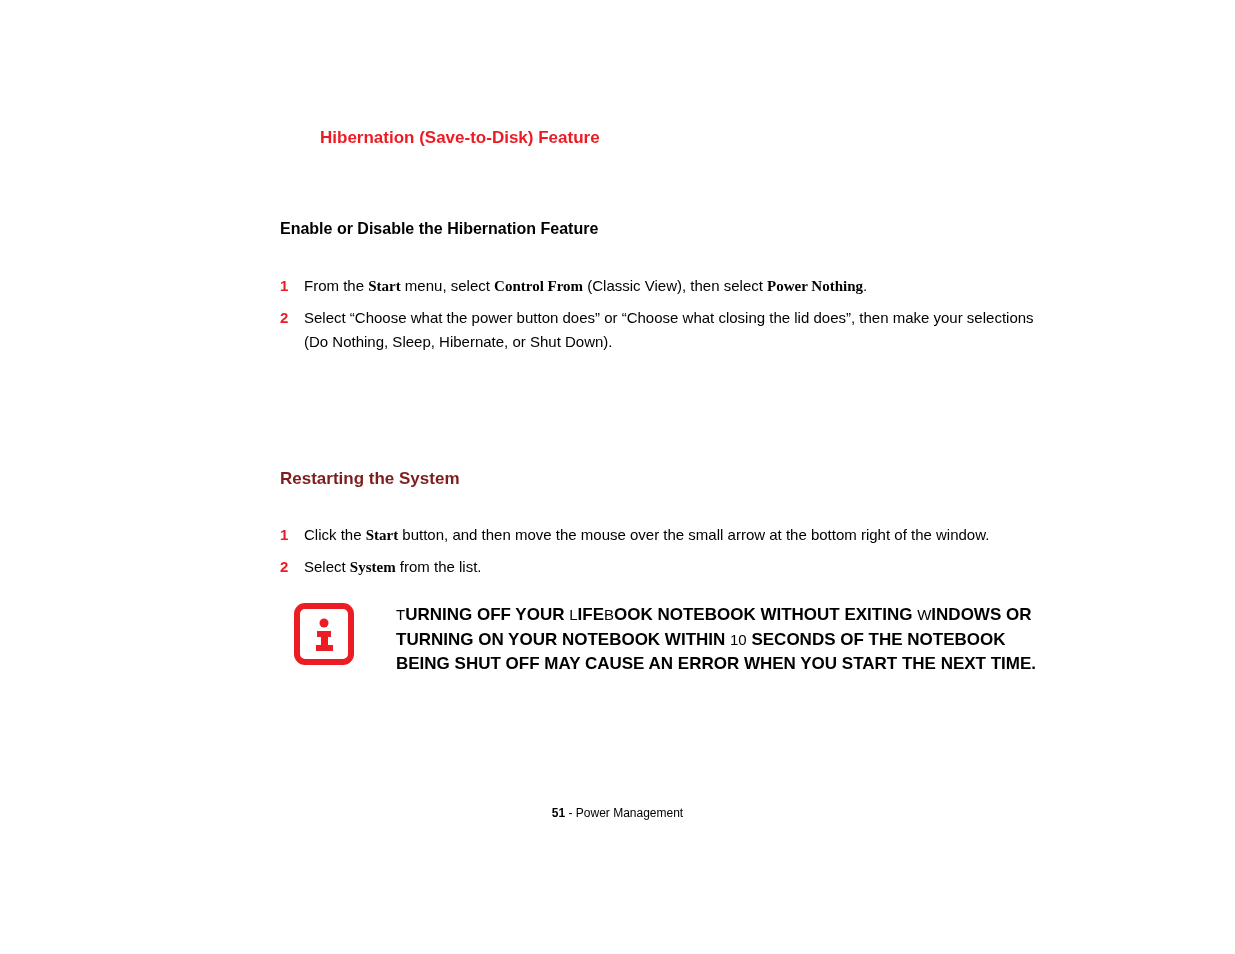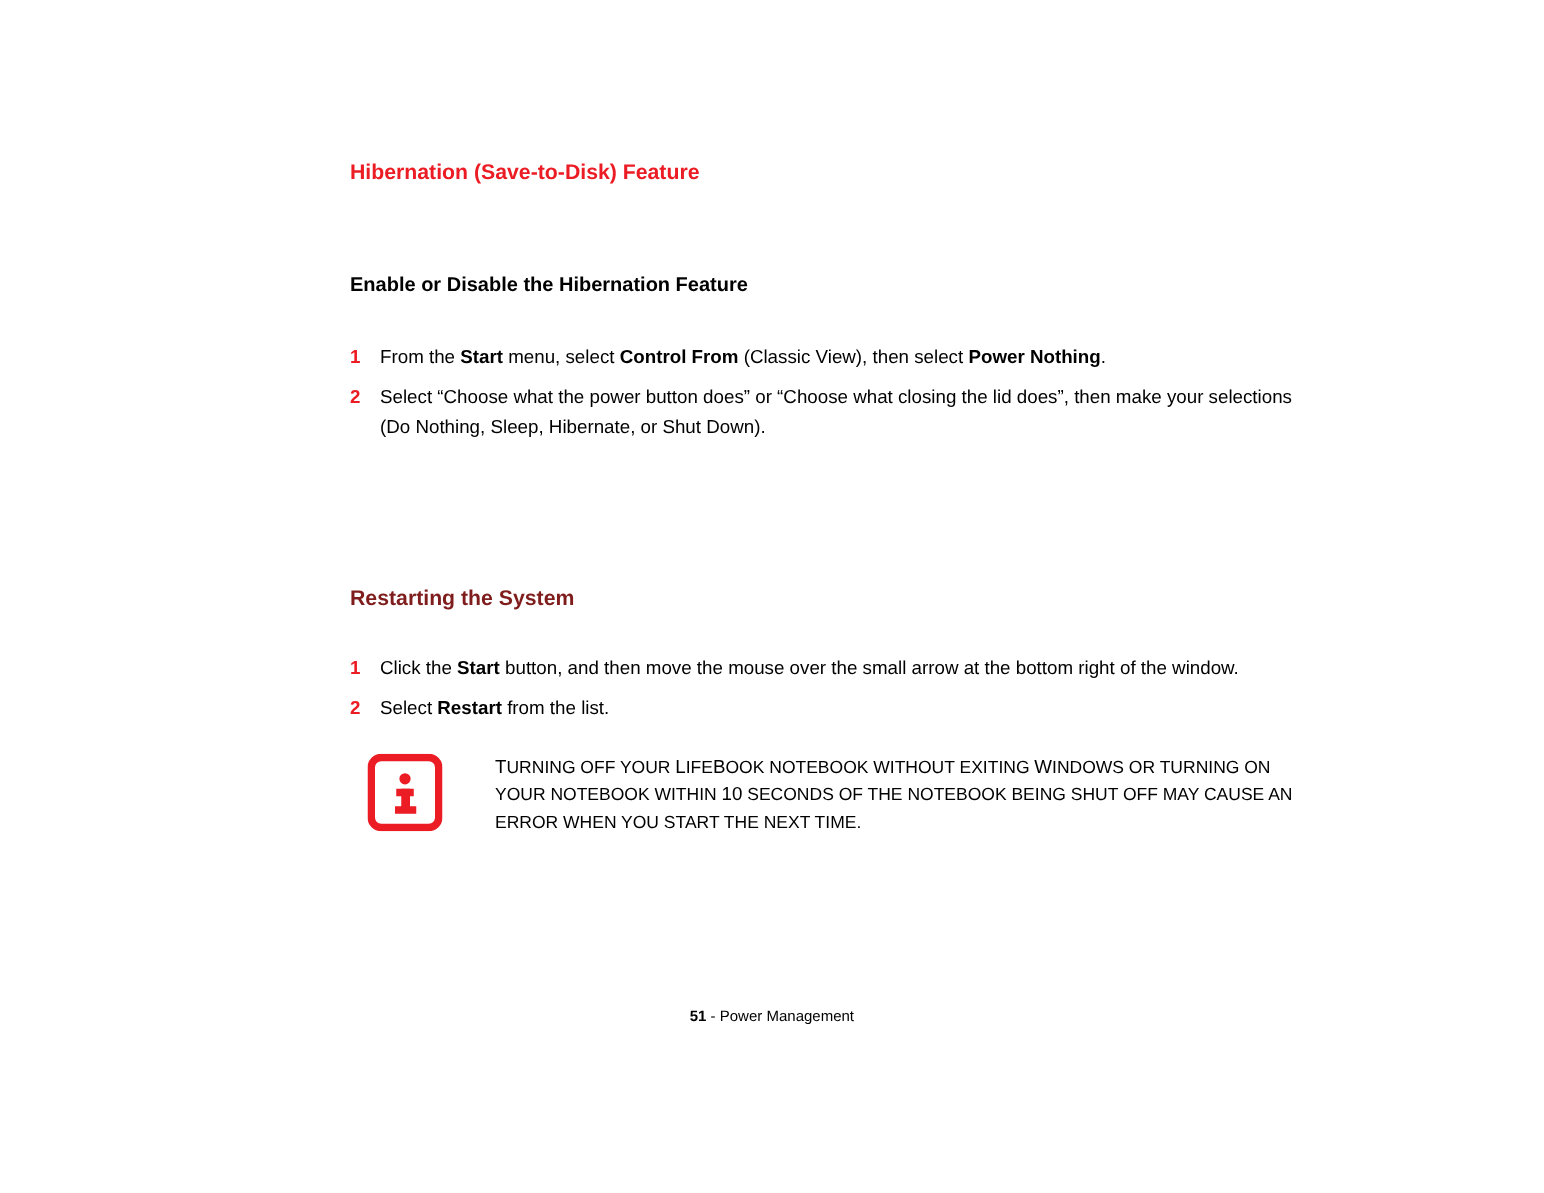--- a/index.html
+++ b/index.html
@@ -19,20 +19,21 @@
       position: absolute;
       left: 280px;
       top: 128px;
       width: 780px;
     }
     .heading-red {
       color: #ec1c24;
       font-size: 17px;
       font-weight: bold;
       margin-bottom: 30px;
+      margin-left: 40px;
     }
     .heading-black {
       color: #000000;
       font-size: 16px;
       font-weight: bold;
       margin-top: 72px;
       margin-bottom: 36px;
     }
     .ordered-list {
       list-style: none;
@@ -91,27 +92,29 @@
       top: 806px;
       text-align: center;
       font-size: 12px;
     }
     .page-number {
       font-weight: bold;
       text-align: right;
     }
     .bold {
       font-weight: bold;
+      font-family: Liberation Serif, serif;
     }
     .sc-upper {
       font-size: 15px;
     }
     .sc-lower {
-      font-size: 14px;
+      font-size: 17px;
       text-transform: uppercase;
+      font-weight: bold;
     }
   </style>
 </head>
 <body>
 
 <div class="page-content">
   <h2 class="heading-red">Hibernation (Save-to-Disk) Feature</h2>
 
   <h3 class="heading-black">Enable or Disable the Hibernation Feature</h3>
 
@@ -134,21 +137,21 @@
   <ol class="ordered-list">
     <li>
       <span class="list-number">1</span>
       <span class="list-text">
         <span>Click the </span><span class="bold">Start</span><span> button, and then move the mouse over the small arrow at the bottom right of the window.</span>
       </span>
     </li>
     <li>
       <span class="list-number">2</span>
       <span class="list-text">
-        <span>Select </span><span class="bold">Restart</span><span> from the list.</span>
+        <span>Select </span><span class="bold">System</span><span> from the list.</span>
       </span>
     </li>
   </ol>
 
   <div class="info-box">
     <div class="info-icon">
       <svg width="60" height="62" viewBox="0 0 60 62">
         <rect x="3" y="3" width="54" height="56" rx="8" ry="8" fill="none" stroke="#ec1c24" stroke-width="6"></rect>
         <circle cx="30" cy="20" r="4.5" fill="#ec1c24"></circle>
         <rect x="23" y="28" width="14" height="6" fill="#ec1c24"></rect>

